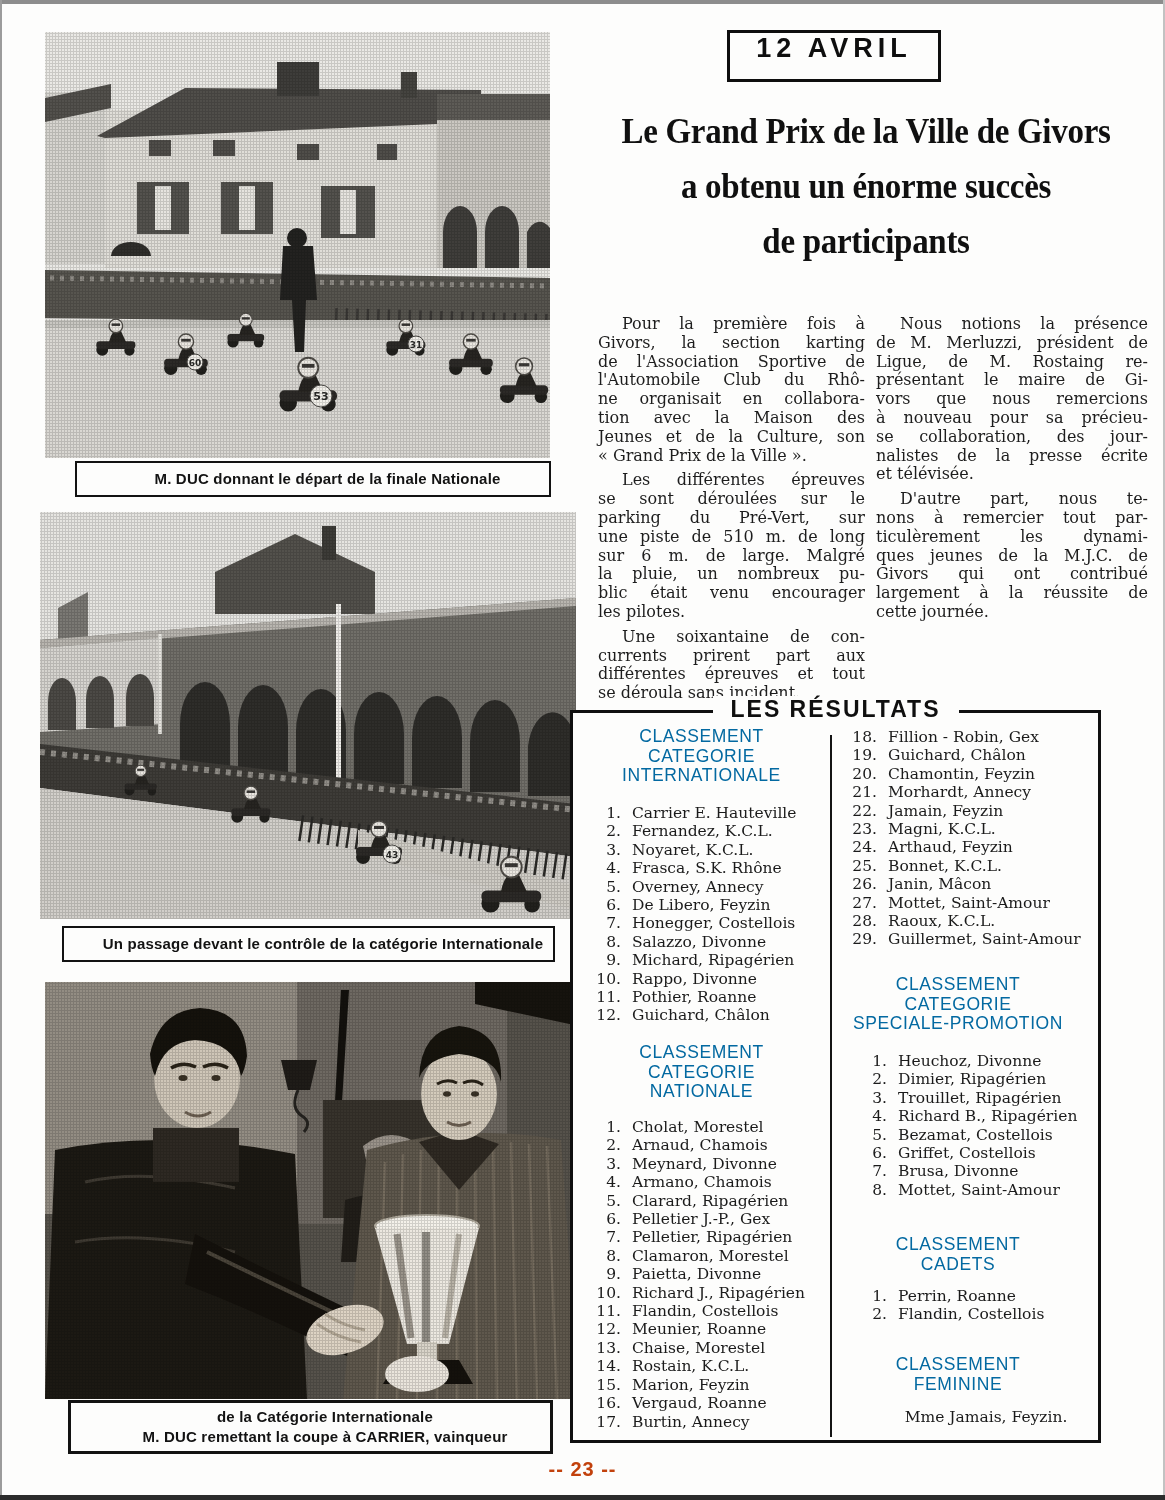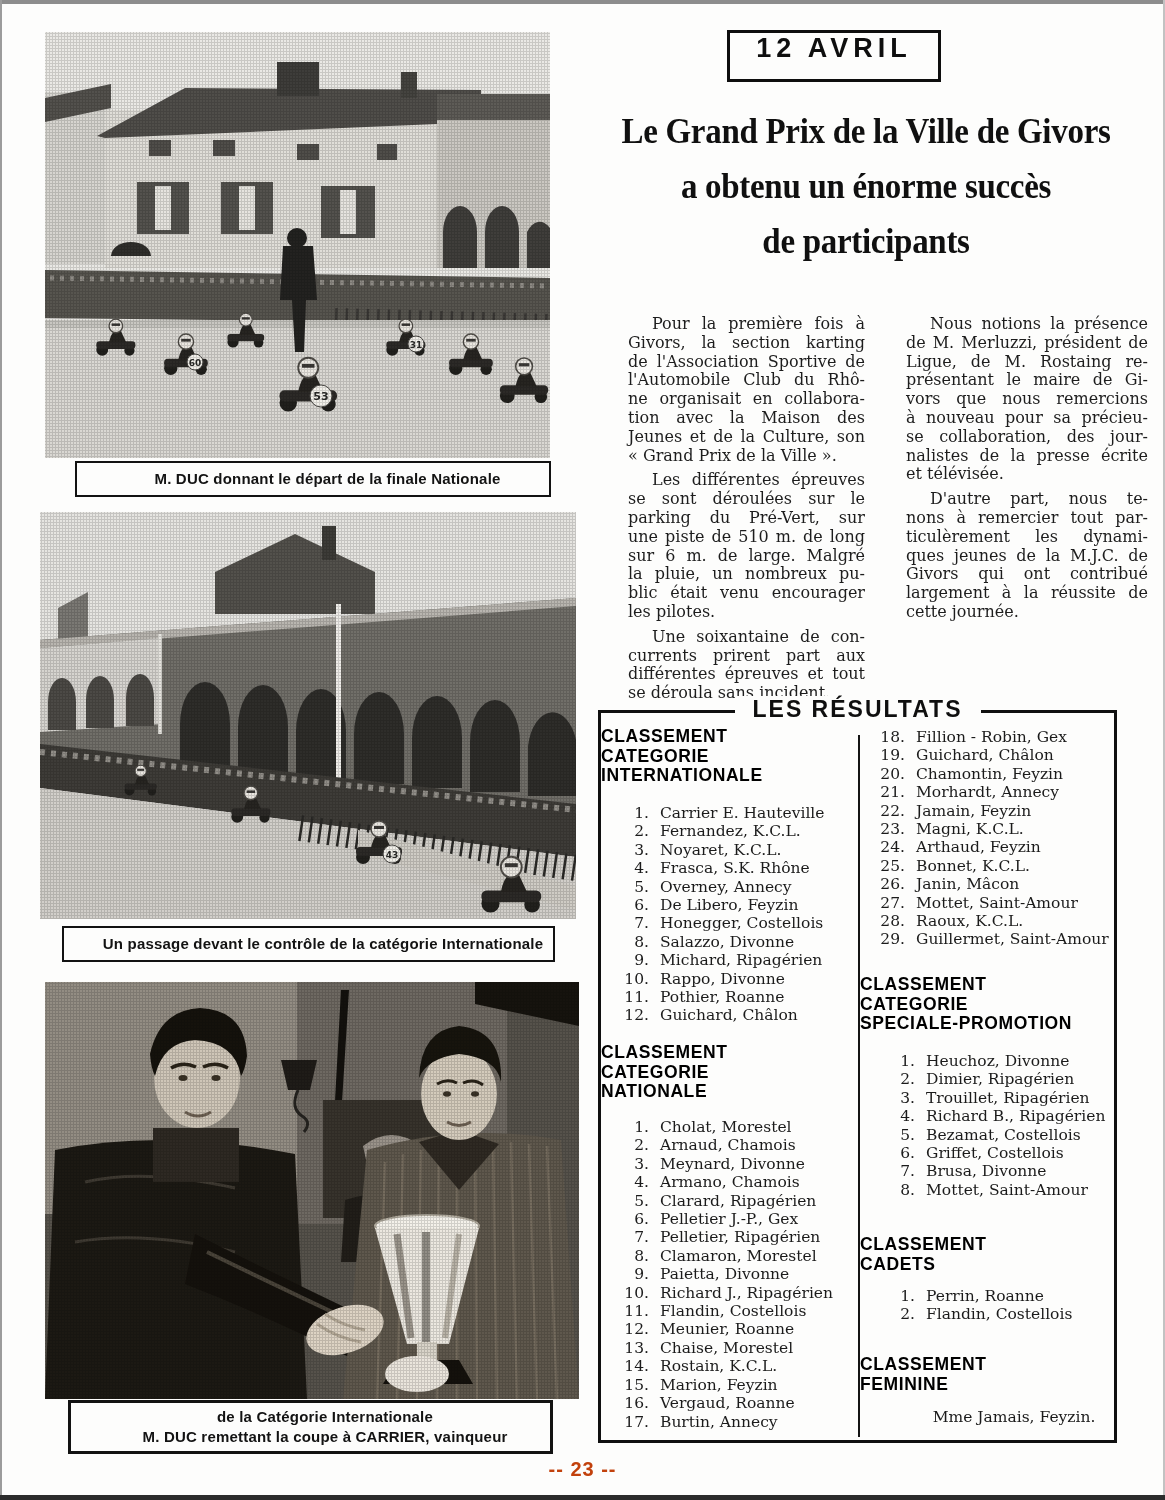--- a/index.html
+++ b/index.html
@@ -19,32 +19,32 @@
   
   .badge{position:absolute;border:3px solid #0e0e0e;background:#fdfdfc;
         font-family:"Liberation Sans",sans-serif;font-weight:bold;font-size:27px;
         letter-spacing:5px;display:flex;justify-content:center;color:#0e0e0e;}
   
   .title{position:absolute;text-align:center;font-family:"Liberation Serif",serif;
         font-weight:bold;color:#101010;transform:scale(1,1.1);transform-origin:top center;}
   .title .tl{font-size:33px;line-height:50px;white-space:nowrap;letter-spacing:-.3px;}
   
   .artcol{position:absolute;font-size:16px;line-height:18.8px;color:#1d1d1d;}
-  .para{margin-bottom:6px;margin-left:30px;}
+  .para{margin-bottom:6px;}
   .tline{text-align:justify;white-space:normal;}
   .tline.just{text-align-last:justify;}
   .tline.indent{text-indent:24px;}
   
   .resbox{position:absolute;border:3px solid #101010;background:#fdfdfc;}
   .restitle{position:absolute;top:-17px;left:50%;transform:translateX(-50%);
         background:#fdfdfc;padding:0 18px;font-family:"Liberation Sans",sans-serif;
         font-weight:bold;font-size:23px;letter-spacing:2px;white-space:nowrap;color:#0f0f0f;}
   .resdivider{position:absolute;left:257px;top:22px;bottom:3px;width:2px;background:#141414;}
-  .reshead{position:absolute;font-family:"Liberation Sans",sans-serif;
-        font-weight:bold;color:#000000;}
+  .reshead{position:absolute;text-align:center;font-family:"Liberation Sans",sans-serif;
+        font-weight:normal;color:#0369a1;}
   .reshead .hline{font-size:17.5px;line-height:19.5px;letter-spacing:.6px;white-space:nowrap;}
   .reslist{position:absolute;font-size:15.5px;color:#1b1b1b;}
   .resrow{display:flex;line-height:18.4px;white-space:nowrap;}
   .resrow .num{width:30px;flex:none;text-align:right;padding-right:11px;}
   .resfem{position:absolute;font-size:15.5px;text-align:center;color:#1b1b1b;}
   
   .pagenum{position:absolute;left:0;right:0;text-align:center;
         font-family:"Liberation Sans",sans-serif;font-weight:bold;font-size:20px;
         letter-spacing:1px;color:#c2410c;}
   .credit{position:absolute;right:18px;font-family:"Liberation Sans",sans-serif;
@@ -291,21 +291,21 @@
         <div class="tline just indent">D'autre part, nous te-</div>
         <div class="tline just">nons à remercier tout par-</div>
         <div class="tline just">ticulèrement les dynami-</div>
         <div class="tline just">ques jeunes de la M.J.C. de</div>
         <div class="tline just">Givors qui ont contribué</div>
         <div class="tline just">largement à la réussite de</div>
         <div class="tline">cette journée.</div>
       </div>
     </div>
 
-  <div class="resbox" style="left:598px;top:710px;width:513px;height:727px;">
+  <div class="resbox" style="left:570px;top:710px;width:513px;height:727px;padding-left:12px;">
     <div class="restitle">LES RÉSULTATS</div>
     <div class="resdivider"></div>
 
     <div class="reshead" style="left:0;top:14px;width:257px;">
         <div class="hline">CLASSEMENT</div>
         <div class="hline">CATEGORIE</div>
         <div class="hline">INTERNATIONALE</div>
       </div>
     <div class="reslist" style="left:18px;top:91px;width:236px;">
         <div class="resrow">

